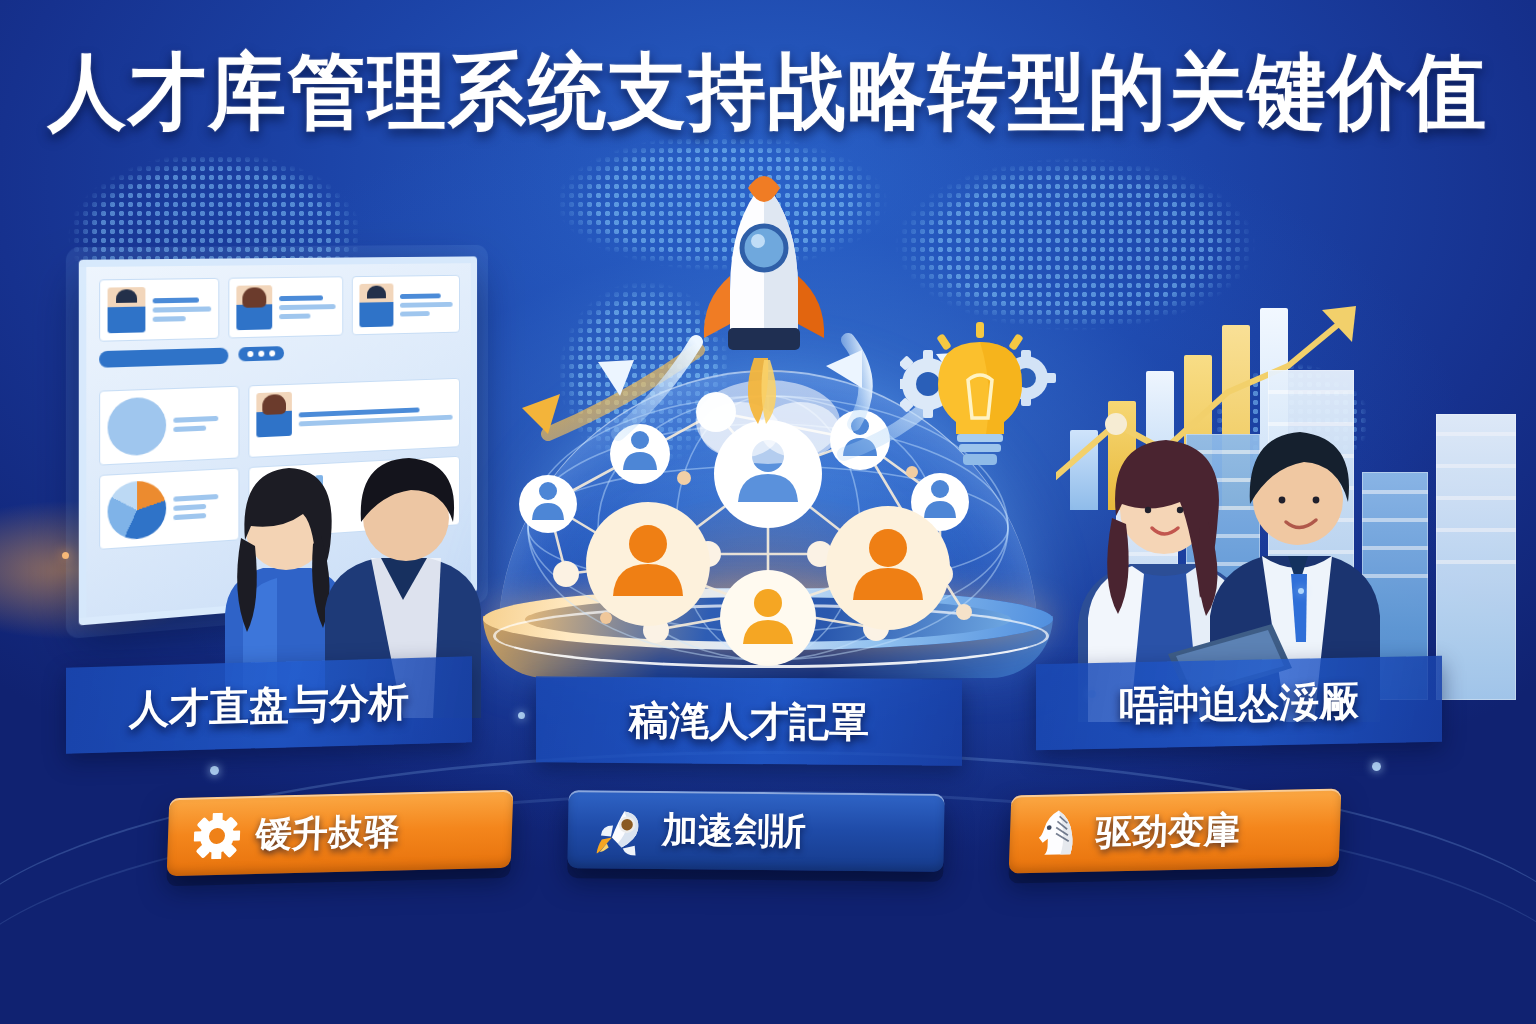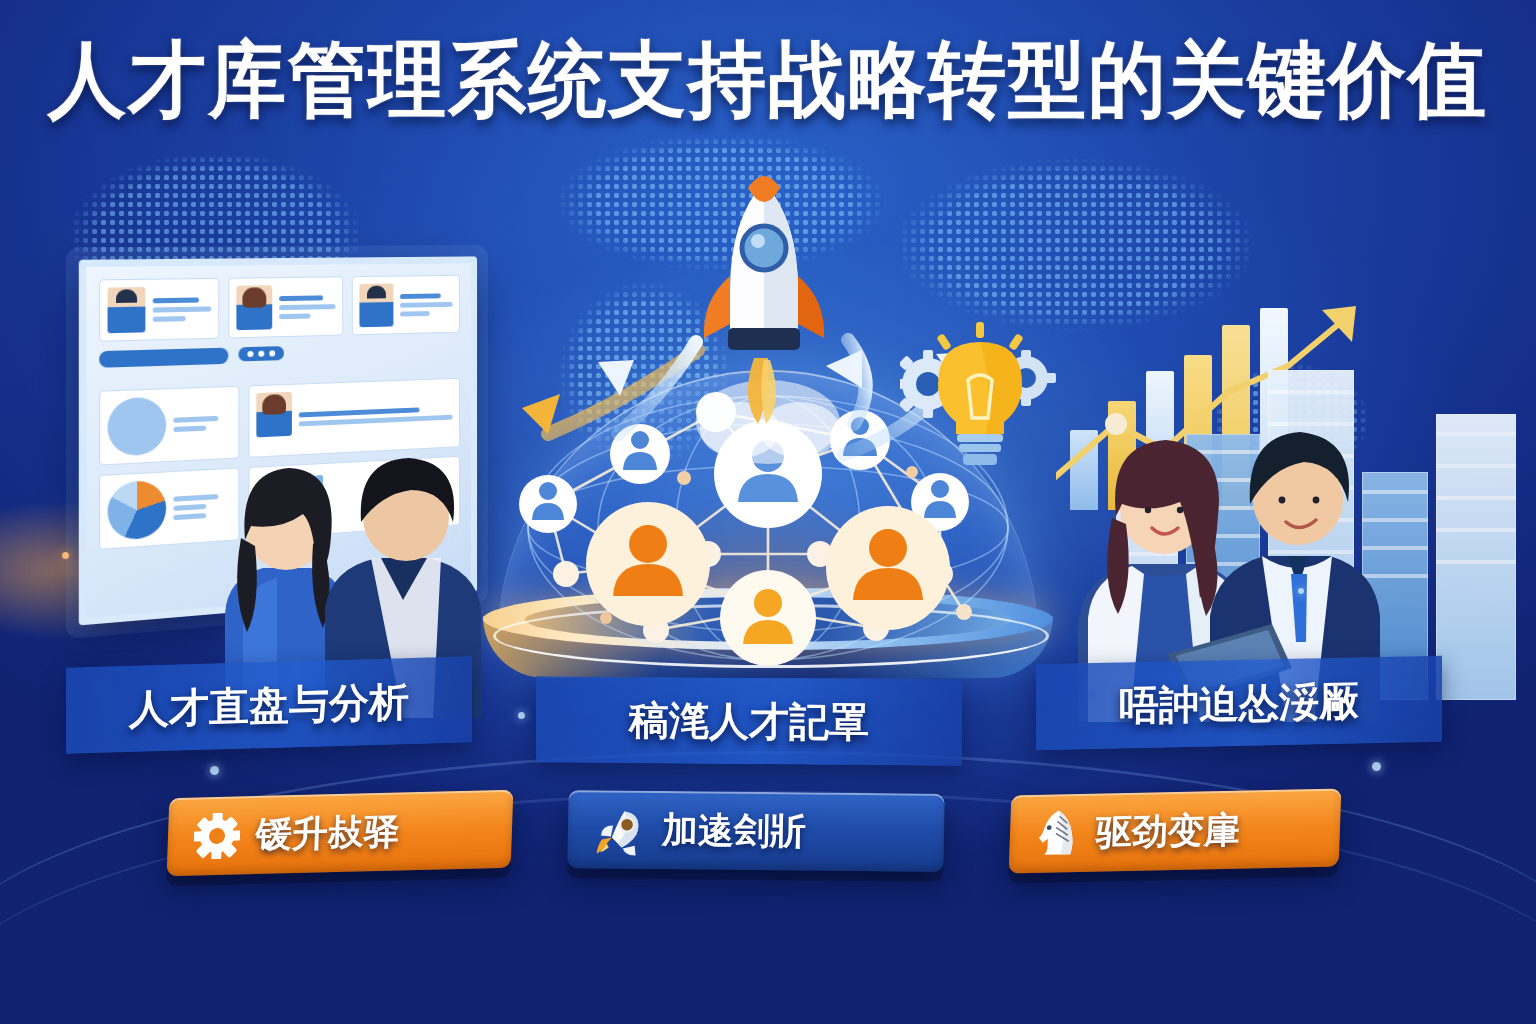--- a/index.html
+++ b/index.html
@@ -30,21 +30,21 @@
       mask-image:
         radial-gradient(ellipse 210px 120px at 14% 30%, #000 55%, transparent 70%),
         radial-gradient(ellipse 130px 150px at 20% 72%, #000 55%, transparent 72%),
         radial-gradient(ellipse 230px 95px at 47% 22%, #000 55%, transparent 72%),
         radial-gradient(ellipse 120px 130px at 42% 63%, #000 55%, transparent 72%),
         radial-gradient(ellipse 250px 120px at 70% 32%, #000 55%, transparent 72%),
         radial-gradient(ellipse 110px 80px at 84% 74%, #000 55%, transparent 72%);
   }
 
   
-  .title-wrap{position:absolute;left:0;top:40px;width:1536px;text-align:center;z-index:40;}
+  .title-wrap{position:absolute;left:0;top:52px;width:1536px;text-align:center;z-index:40;}
   .title{display:inline-block;color:#fff;font-size:78px;font-weight:700;letter-spacing:2px;
          line-height:1;text-shadow:0 5px 10px rgba(4,16,60,.75),0 0 2px rgba(255,255,255,.4);
          white-space:nowrap;transform:scaleY(1.06);}
 
   
   .screen{position:absolute;left:84px;top:258px;width:405px;height:350px;z-index:14;
       transform:perspective(900px) rotateY(11deg) skewY(-2.6deg);
       background:linear-gradient(160deg,#eef5fd 0%,#dbe9fa 55%,#c9ddf6 100%);
       border:7px solid rgba(215,233,252,.9);border-radius:4px;
       box-shadow:0 18px 45px rgba(4,16,60,.55),0 0 0 12px rgba(150,200,255,.12);

